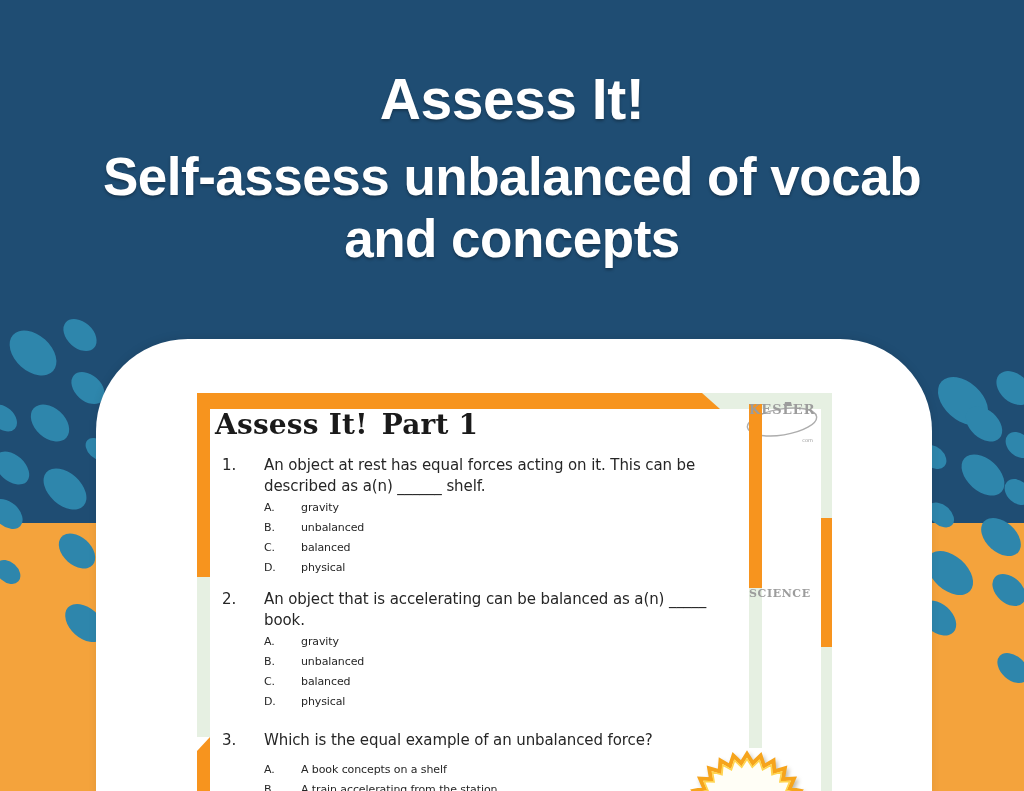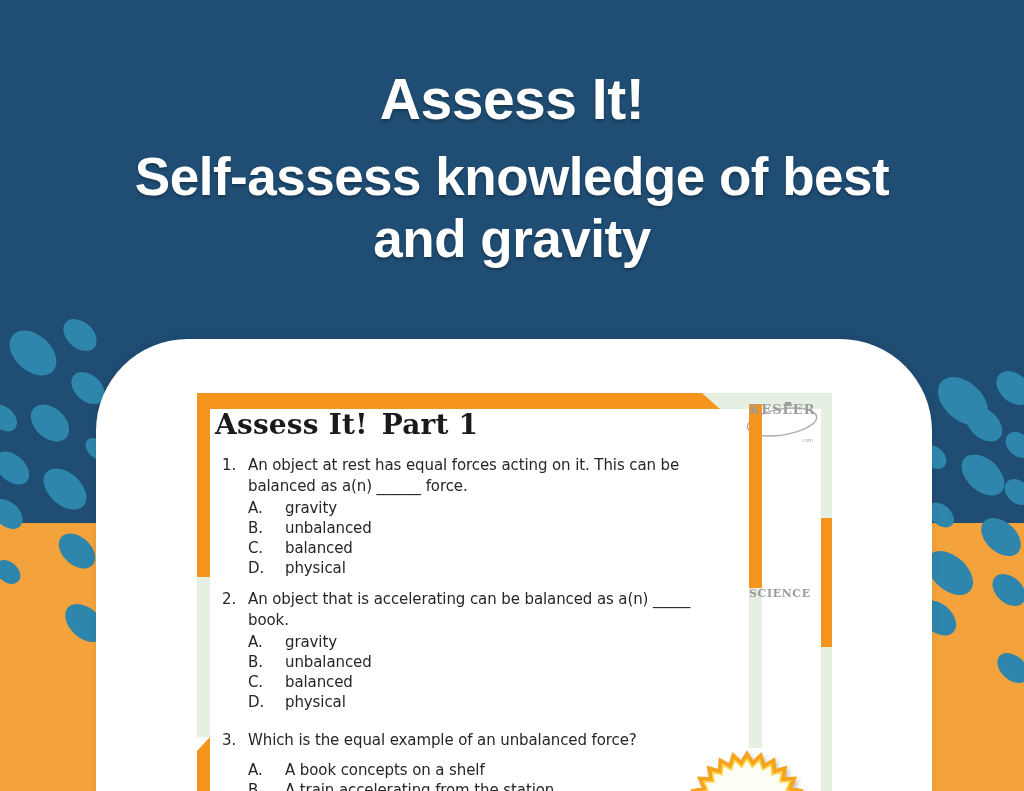--- a/index.html
+++ b/index.html
@@ -50,25 +50,25 @@
         color:var(--gray);font-family:"DejaVu Serif",serif;font-weight:700;line-height:12px;}
   .logo .l1{font-size:13px;letter-spacing:1px;}
   .logo .l2{font-size:11px;letter-spacing:0.6px;}
   .logo .orbit{position:absolute;left:-4px;top:-3px;pointer-events:none;}
   .logo .suffix{position:absolute;right:2px;bottom:-6px;font-size:5px;letter-spacing:0;font-family:"DejaVu Sans",sans-serif;font-weight:400;}
 
   .questions{position:absolute;left:13px;top:0;width:611px;height:398px;font-family:"DejaVu Sans",sans-serif;color:var(--body);}
   .q{position:absolute;left:0;width:600px;}
   .q-0{top:62px;} .q-1{top:196px;} .q-2{top:337px;}
   .qnum{position:absolute;left:12px;top:0;width:30px;font-size:15px;line-height:21px;}
-  .qbody{margin-left:38px;}
+  .qbody{margin-left:54px;}
   .qline{font-size:15px;line-height:21px;letter-spacing:-0.1px;}
   .choices{margin-top:1px;}
   .q-2 .choices{margin-top:9px;}
-  .choice{font-size:15px;line-height:20px;letter-spacing:-0.1px;}
+  .choice{font-size:11px;line-height:20px;letter-spacing:-0.1px;}
   .cl{display:inline-block;width:37px;}
 
   .starwrap{position:absolute;left:475px;top:343px;width:150px;height:150px;
             filter:drop-shadow(2px 3px 2px rgba(110,100,70,.45));}
 </style>
 </head>
 <body>
 
 <div class="stage">
   <div class="bg-top"></div>
@@ -97,21 +97,21 @@
       <div class="dot" style="left: 926px; top: 505px; width: 30px; height: 20px; transform: rotate(42deg);"></div>
       <div class="dot" style="left: 978px; top: 522px; width: 46px; height: 30px; transform: rotate(42deg);"></div>
       <div class="dot" style="left: 923px; top: 556px; width: 54px; height: 34px; transform: rotate(42deg);"></div>
       <div class="dot" style="left: 990px; top: 577px; width: 38px; height: 26px; transform: rotate(42deg);"></div>
       <div class="dot" style="left: 917px; top: 604px; width: 42px; height: 28px; transform: rotate(42deg);"></div>
       <div class="dot" style="left: 995px; top: 656px; width: 36px; height: 24px; transform: rotate(42deg);"></div>
     </div>
 
   <div class="hdr">
     <h1>Assess It!</h1>
-    <h2><span>Self-assess knowledge of best</span><br><span>and gravity</span></h2>
+    <h2><span>Self-assess unbalanced of vocab</span><br><span>and concepts</span></h2>
   </div>
 
   <div class="card">
     <div class="ws">
       <div class="bar-top"></div>
       <div class="bar-top-mint"></div>
       <div class="bar-top-diag"></div>
       <div class="l1"></div>
       <div class="l2"></div>
       <div class="l3"></div>
@@ -130,21 +130,21 @@
         <div class="l2">SCIENCE</div>
         <div class="suffix">com</div>
       </div>
 
       <div class="questions" id="questions">
           <div class="q q-0">
             <span class="qnum">1.</span>
             <div class="qbody">
               <div class="qtext">
                 <div class="qline">An object at rest has equal forces acting on it. This can be</div>
-                <div class="qline">balanced as a(n) ______ force.</div>
+                <div class="qline">described as a(n) ______ shelf.</div>
               </div>
               <div class="choices">
                 <div class="choice"><span class="cl">A.</span><span class="ct">gravity</span></div>
                 <div class="choice"><span class="cl">B.</span><span class="ct">unbalanced</span></div>
                 <div class="choice"><span class="cl">C.</span><span class="ct">balanced</span></div>
                 <div class="choice"><span class="cl">D.</span><span class="ct">physical</span></div>
               </div>
             </div>
           </div>
           <div class="q q-1">

